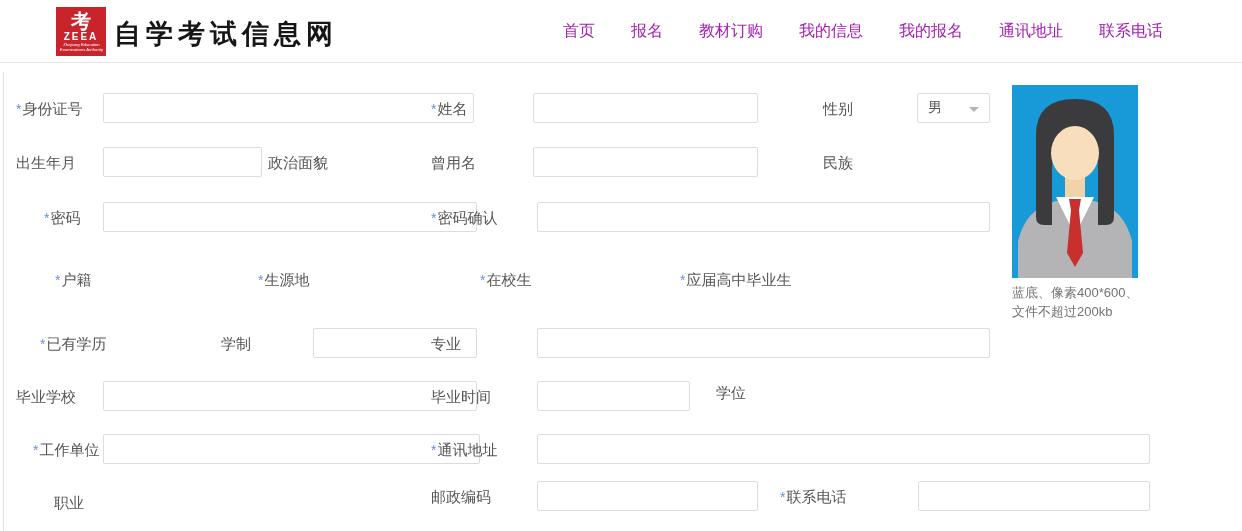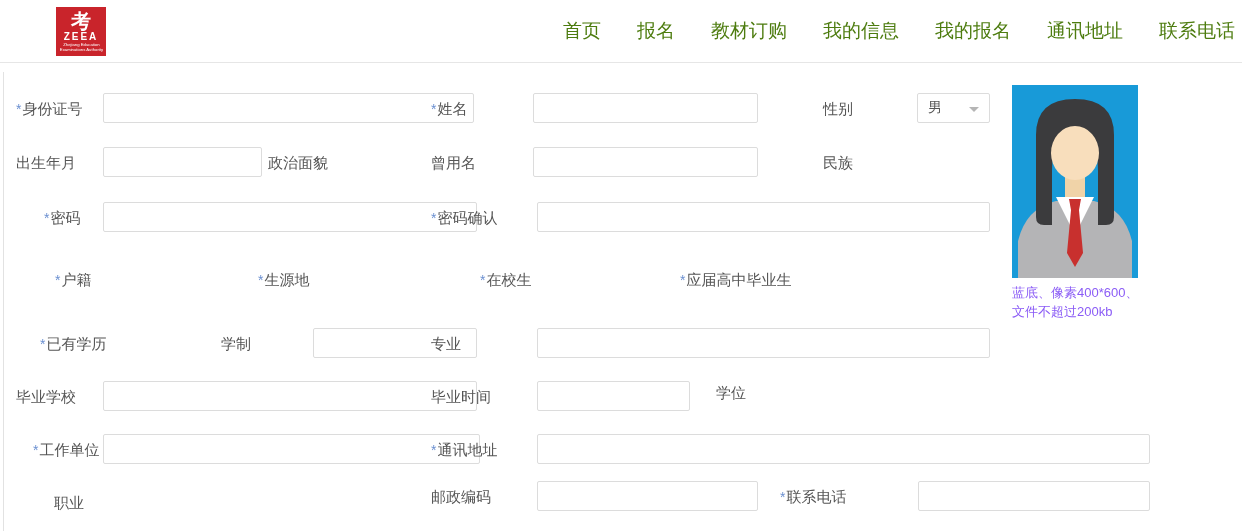--- a/index.html
+++ b/index.html
@@ -14,55 +14,56 @@
   
   .header { position:absolute; left:0; top:0; width:1242px; height:63px; background:#ffffff; border-bottom:1px solid #e6e6e6; }
   .logo-box { position:absolute; left:56px; top:7px; width:50px; height:49px; background:#c9242b; color:#fff;
               display:flex; flex-direction:column; align-items:center; justify-content:center; overflow:hidden; }
   .logo-glyph { font-size:20px; line-height:20px; font-weight:bold; font-family:"DejaVu Serif", serif; }
   .logo-brand { font-size:10px; font-weight:bold; letter-spacing:2px; line-height:11px; }
   .logo-sub { font-size:5px; line-height:5px; white-space:nowrap; transform:scale(0.85); }
   .site-title { position:absolute; left:114px; top:16px; font-family:"DejaVu Serif", serif; font-weight:bold;
                 font-size:27px; letter-spacing:5px; color:#161616; }
   .nav { position:absolute; left:563px; top:0; height:62px; display:flex; align-items:center; gap:36px; }
-  .nav-item { font-size:19px; color:#4d7c0f; cursor:pointer; white-space:nowrap; }
+  .nav-item { font-size:16px; color:#a21caf; cursor:pointer; white-space:nowrap; }
 
   
   .content-left-border { position:absolute; left:3px; top:72px; width:1px; height:459px; background:#e2e2e2; }
 
   .lbl { position:absolute; font-size:15px; color:#555; white-space:nowrap; }
   .lbl .req { color:#6a8fd0; margin-right:1px; font-size:14px; }
   .r-align { text-align:left; }
 
   .inp { position:absolute; height:30px; border:1px solid #dcdcdc; border-radius:2px; background:#fff;
          font-size:14px; color:#333; padding:0 8px; outline:none; }
 
   .sel { position:absolute; height:30px; border:1px solid #dcdcdc; border-radius:2px; background:#fff;
          display:flex; align-items:center; padding:0 10px; font-size:14px; color:#555; cursor:pointer; }
   .sel .chev { position:absolute; right:10px; top:13px; width:0; height:0;
                border-left:5px solid transparent; border-right:5px solid transparent; border-top:5px solid #b5b5b5; }
 
   .photo { position:absolute; left:1012px; top:85px; width:126px; height:193px; cursor:pointer; }
-  .photo-caption { position:absolute; left:1012px; top:283px; width:140px; font-size:13px; line-height:19px; color:#8b5cf6; }
+  .photo-caption { position:absolute; left:1012px; top:283px; width:140px; font-size:13px; line-height:19px; color:#737373; }
 </style>
 </head>
 <body>
 
 <div class="stage">
 
   <div class="topbar-seg seg1"></div>
   <div class="topbar-seg seg2"></div>
 
   <div class="header">
     <div class="logo-box">
       <div class="logo-glyph">考</div>
       <div class="logo-brand">ZEEA</div>
       <div class="logo-sub">Zhejiang Education</div>
       <div class="logo-sub">Examinations Authority</div>
     </div>
+    <div class="site-title">自学考试信息网</div>
     <div class="nav">
       <div class="nav-item">首页</div>
       <div class="nav-item">报名</div>
       <div class="nav-item">教材订购</div>
       <div class="nav-item">我的信息</div>
       <div class="nav-item">我的报名</div>
       <div class="nav-item">通讯地址</div>
       <div class="nav-item">联系电话</div>
     </div>
   </div>

